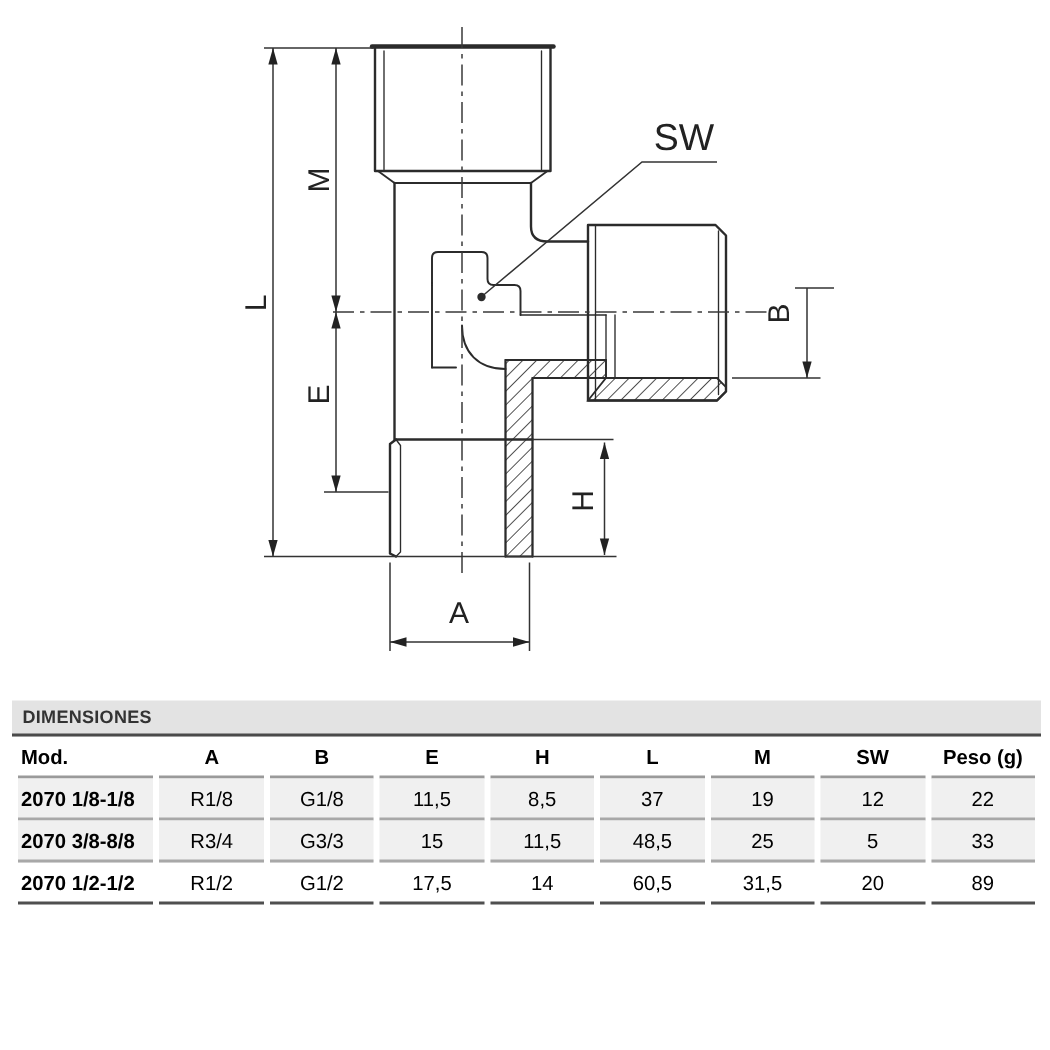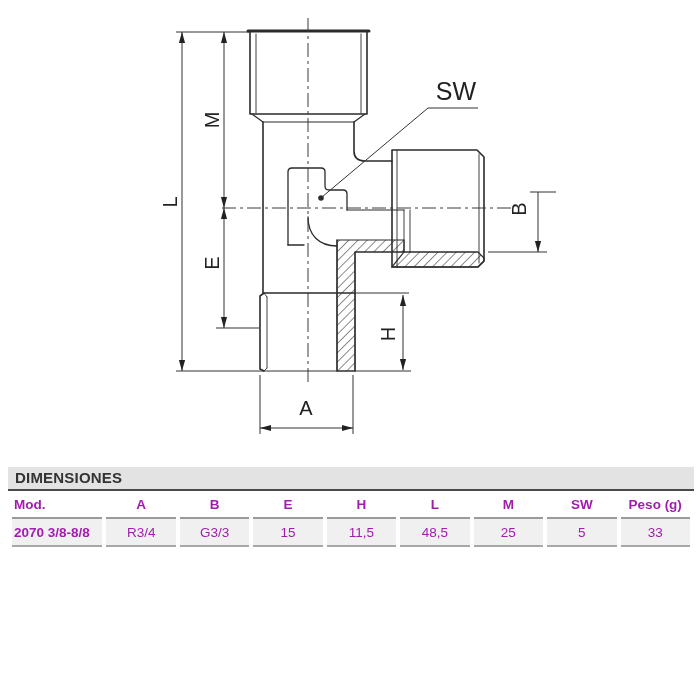--- a/index.html
+++ b/index.html
@@ -7,29 +7,29 @@
   .page{width:700px;height:700px;background:#fff;}
   .drawing-wrap{width:700px;height:460px;}
   svg text{font-family:"Liberation Sans","DejaVu Sans",sans-serif;}
 
   .dim-table{margin:7px 0 0 8px;width:686px;}
   .section-bar{
     background:#e3e3e3;
     border-bottom:2px solid #4a4a4a;
     height:22px;line-height:22px;
     padding-left:7px;
-    font-size:15px;font-weight:700;color:#333;
+    font-size:12px;font-weight:700;color:#333;
     letter-spacing:0.2px;
   }
   table.spec{
     width:100%;
     border-collapse:separate;
     border-spacing:4px 0;
     font-size:13.5px;
-    color:#a21caf;
+    color:#000000;
     table-layout:fixed;
   }
   table.spec th{
     font-weight:700;text-align:center;
     padding:6px 0 5px 0;
     border-bottom:2px solid #9a9a9a;
     white-space:nowrap;
   }
   table.spec th.first, table.spec td.first{text-align:left;padding-left:2px;}
   table.spec td{
@@ -158,26 +158,48 @@
           <th>E</th>
           <th>H</th>
           <th>L</th>
           <th>M</th>
           <th>SW</th>
           <th>Peso (g)</th>
         </tr>
       </thead>
       <tbody>
         <tr class="alt">
+          <td class="first">2070 1/8-1/8</td>
+          <td>R1/8</td>
+          <td>G1/8</td>
+          <td>11,5</td>
+          <td>8,5</td>
+          <td>37</td>
+          <td>19</td>
+          <td>12</td>
+          <td>22</td>
+        </tr>
+        <tr class="alt">
           <td class="first">2070 3/8-8/8</td>
           <td>R3/4</td>
           <td>G3/3</td>
           <td>15</td>
           <td>11,5</td>
           <td>48,5</td>
           <td>25</td>
           <td>5</td>
           <td>33</td>
         </tr>
+        <tr class="last">
+          <td class="first">2070 1/2-1/2</td>
+          <td>R1/2</td>
+          <td>G1/2</td>
+          <td>17,5</td>
+          <td>14</td>
+          <td>60,5</td>
+          <td>31,5</td>
+          <td>20</td>
+          <td>89</td>
+        </tr>
       </tbody>
     </table>
   </div>
 </div>
 
 </body></html>

